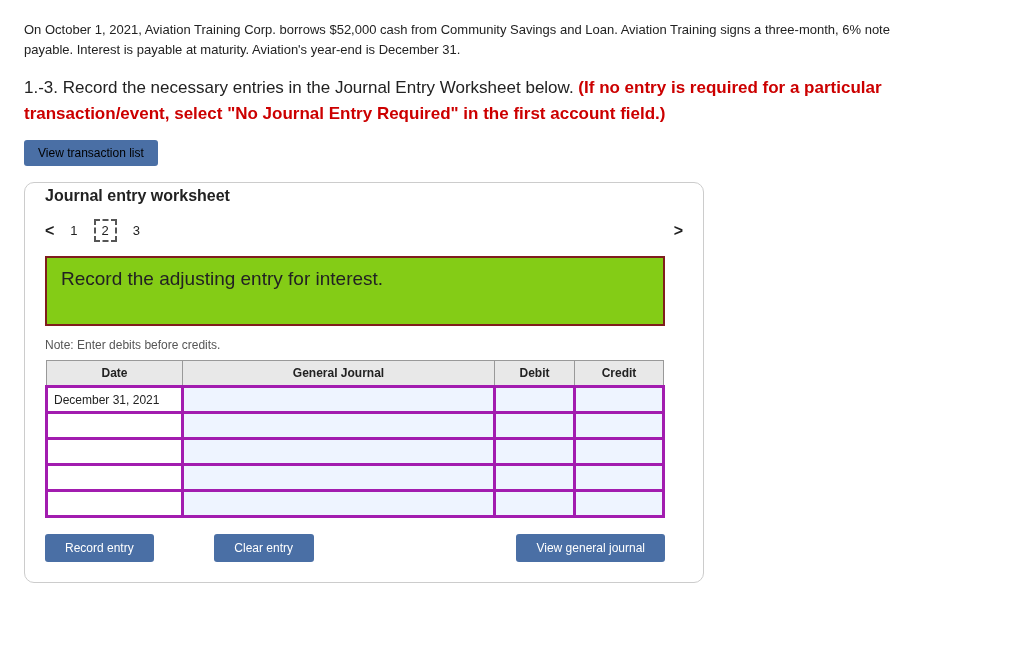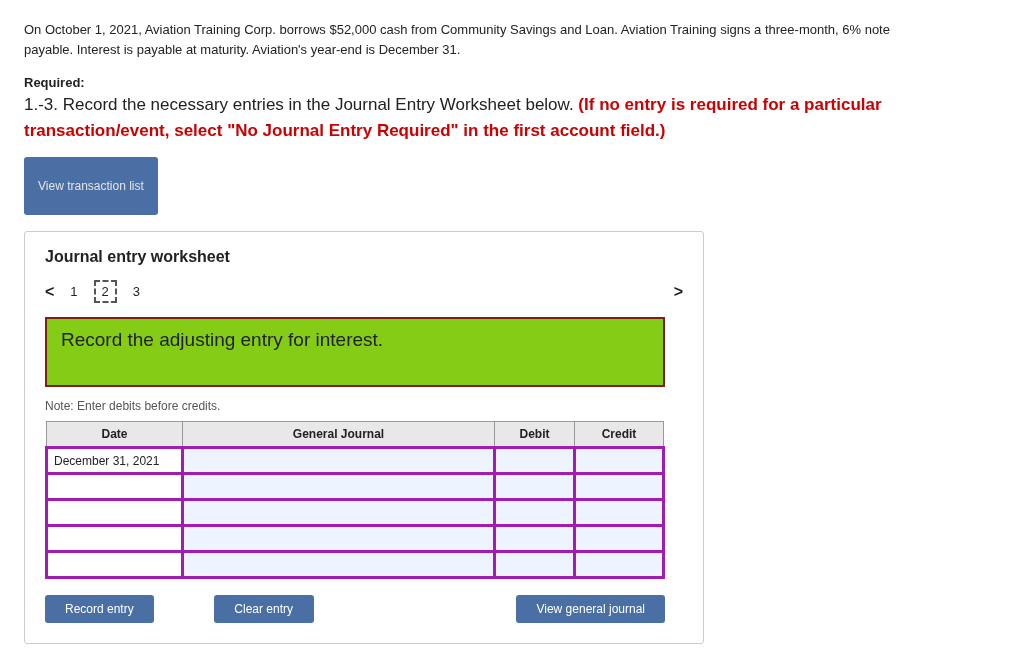--- a/index.html
+++ b/index.html
@@ -28,32 +28,32 @@
     }
     .required-section .instruction {
       font-size: 17px;
       line-height: 1.5;
     }
     .instruction strong {
       color: #cc0000;
     }
     .view-transaction-btn {
       background: #4a6fa5;
-      color: #e5e5e5;
-      border: none;
-      padding: 22px 14px;
+      color: #000000;
+      border: none;
+      padding: 6px 14px;
       font-size: 12px;
       cursor: pointer;
       border-radius: 3px;
       margin-bottom: 16px;
     }
     .worksheet-container {
       border: 1px solid #ccc;
-      border-radius: 3px;
-      padding: 16px 20px 20px;
+      border-radius: 10px;
+      padding: 4px 20px 20px;
       max-width: 680px;
       background: #fff;
     }
     .worksheet-title {
       font-size: 16px;
       font-weight: bold;
       margin-bottom: 14px;
     }
     .pagination {
       display: flex;
@@ -157,21 +157,20 @@
     }
   </style>
 </head>
 <body>
 
 
 
 <p class="intro-text">On October 1, 2021, Aviation Training Corp. borrows $52,000 cash from Community Savings and Loan. Aviation Training signs a three-month, 6% note payable. Interest is payable at maturity. Aviation's year-end is December 31.</p>
 
 <div class="required-section">
-  <span class="required-label">Required:</span>
   <span class="instruction">
     <span>1.-3. Record the necessary entries in the Journal Entry Worksheet below. </span><strong>(If no entry is required for a particular transaction/event, select "No Journal Entry Required" in the first account field.)</strong>
   </span>
 </div>
 
 <button class="view-transaction-btn">View transaction list</button>
 
 <div class="worksheet-container">
   <div class="worksheet-title">Journal entry worksheet</div>
 

